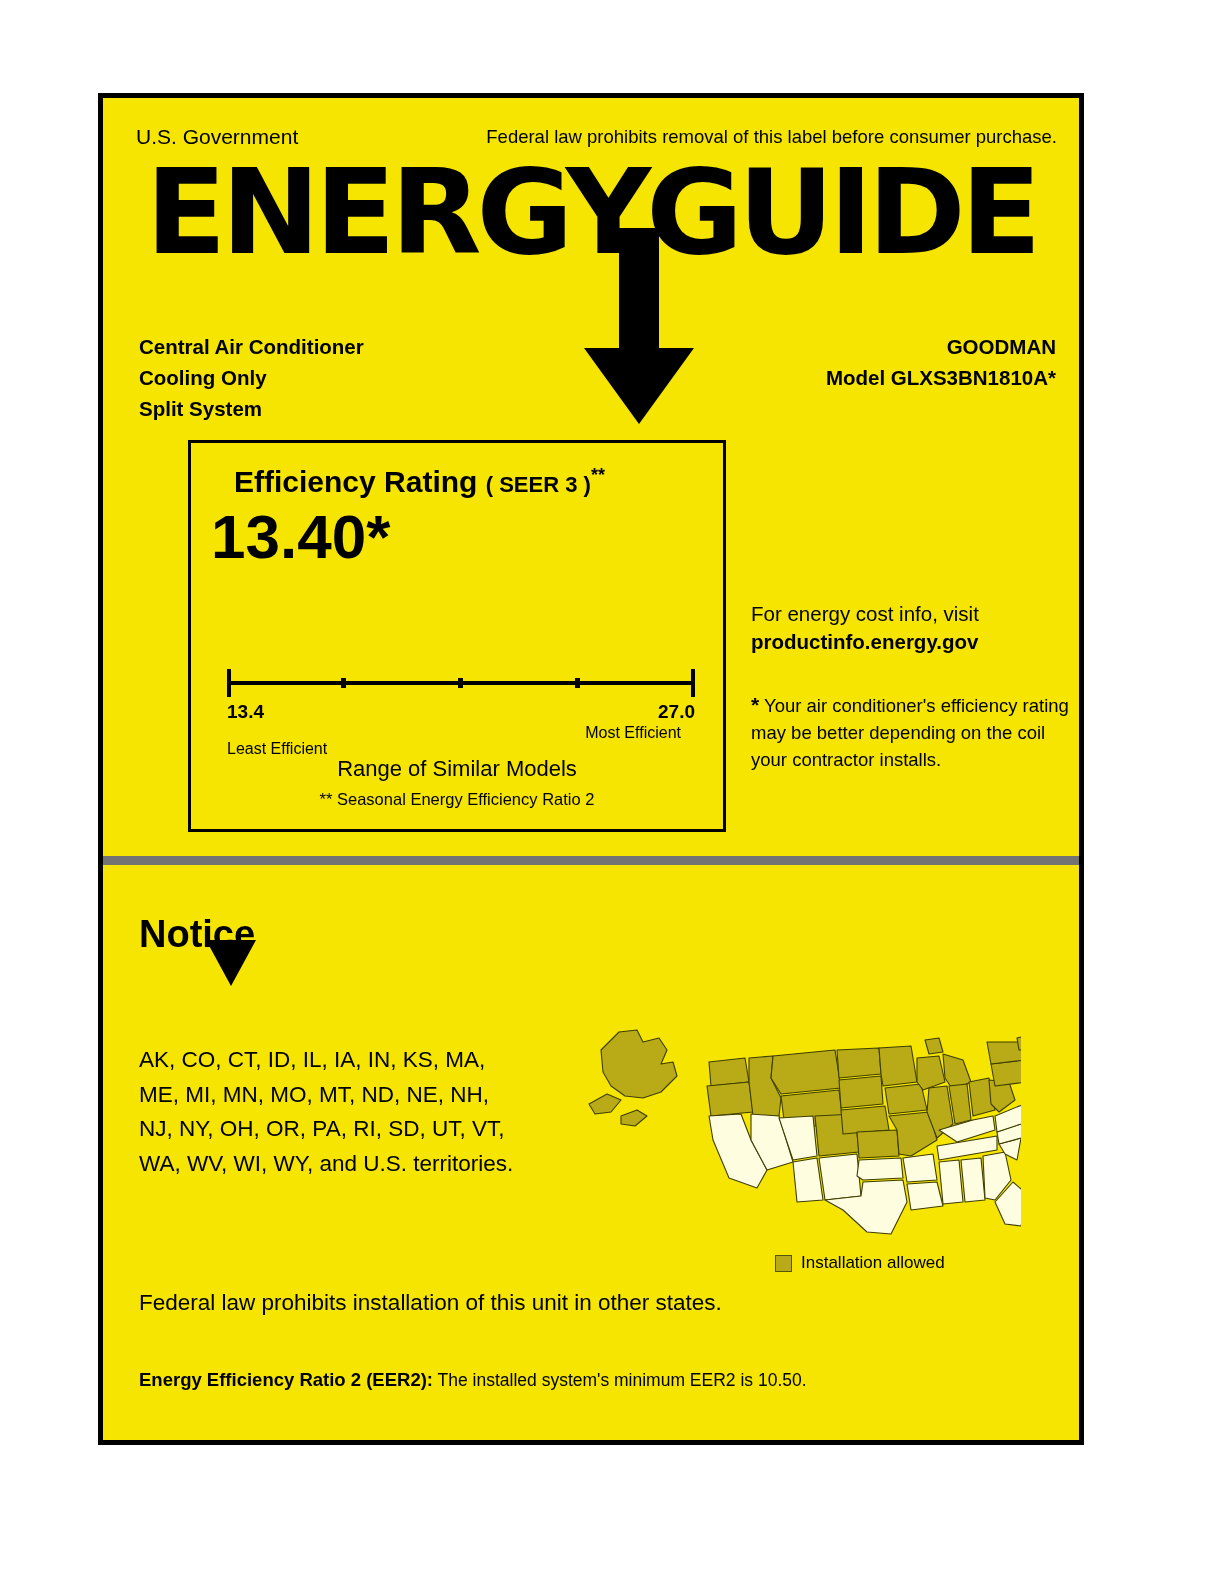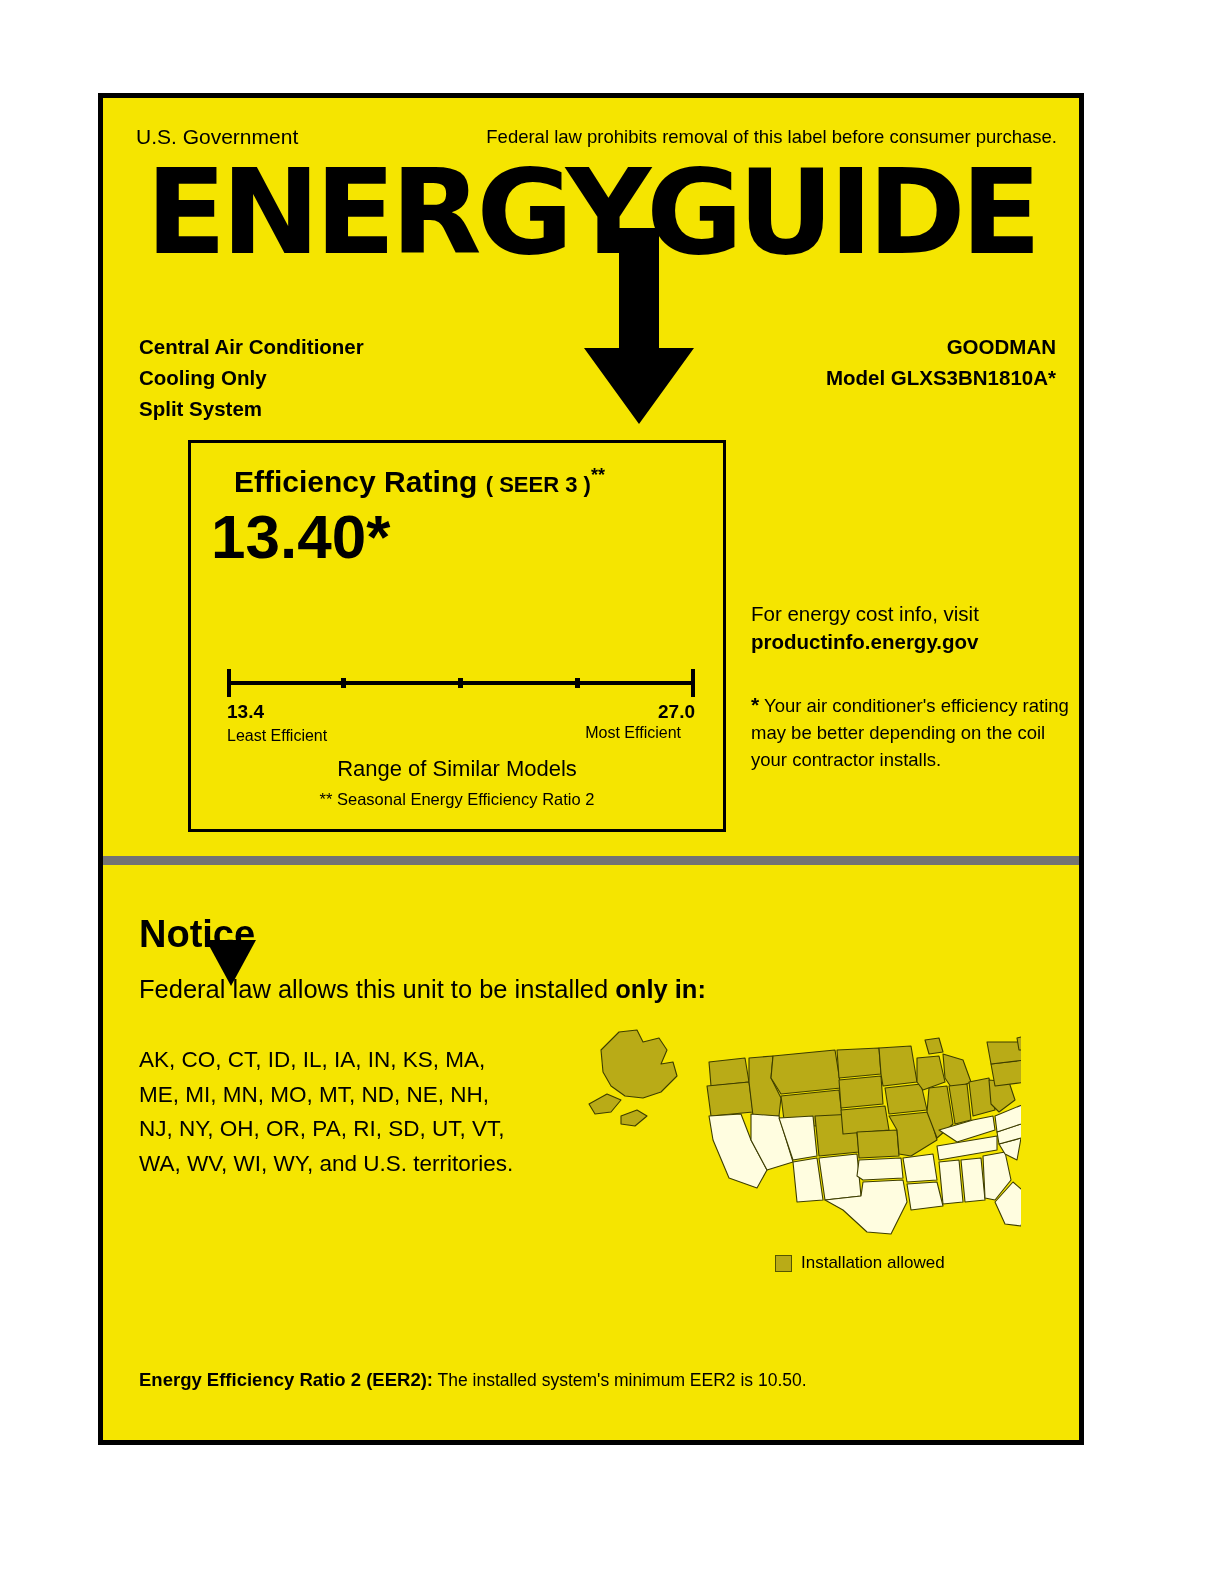--- a/index.html
+++ b/index.html
@@ -170,21 +170,21 @@
   .scale-left-num {
     position: absolute;
     left: 36px;
     top: 258px;
     font-size: 19px;
     font-weight: bold;
   }
   .scale-left-lbl {
     position: absolute;
     left: 36px;
-    top: 284px;
+    top: 297px;
     font-size: 16px;
   }
   .scale-right-num {
     position: absolute;
     left: 363px;
     width: 141px;
     top: 258px;
     font-size: 19px;
     font-weight: bold;
     text-align: right;
@@ -375,23 +375,20 @@
     <div class="disclaimer">
       <span class="star">*</span>
       <span>Your air conditioner's efficiency rating may be better depending on the coil your contractor installs.</span>
     </div>
   </div>
 
   <div class="notice-section">
 
     <div class="notice-title">Notice</div>
 
-    <div class="notice-sub">
-      <span>Federal law allows this unit to be installed </span><span class="b">only in:</span>
-    </div>
 
     <div class="state-list">
       <div>AK, CO, CT, ID, IL, IA, IN, KS, MA,</div>
       <div>ME, MI, MN, MO, MT, ND, NE, NH,</div>
       <div>NJ, NY, OH, OR, PA, RI, SD, UT, VT,</div>
       <div>WA, WV, WI, WY, and U.S. territories.</div>
     </div>
 
     <div class="map-wrap">
       <svg viewBox="0 0 440 230" width="440" height="230">
@@ -488,18 +485,19 @@
           <path d="M446,48 L456,46 L458,60 L448,62 Z" fill="#b9ab17"></path>
         </g>
       </svg>
     </div>
 
     <div class="legend">
       <span class="legend-swatch"></span>
       <span>Installation allowed</span>
     </div>
 
+    <div class="prohibit">Federal law prohibits installation of this unit in other states.</div>
 
     <div class="eer-line">
       <span class="b">Energy Efficiency Ratio 2 (EER2):</span><span> The installed system's minimum EER2 is 10.50.</span>
     </div>
   </div>
 </div>
 
 </body></html>

